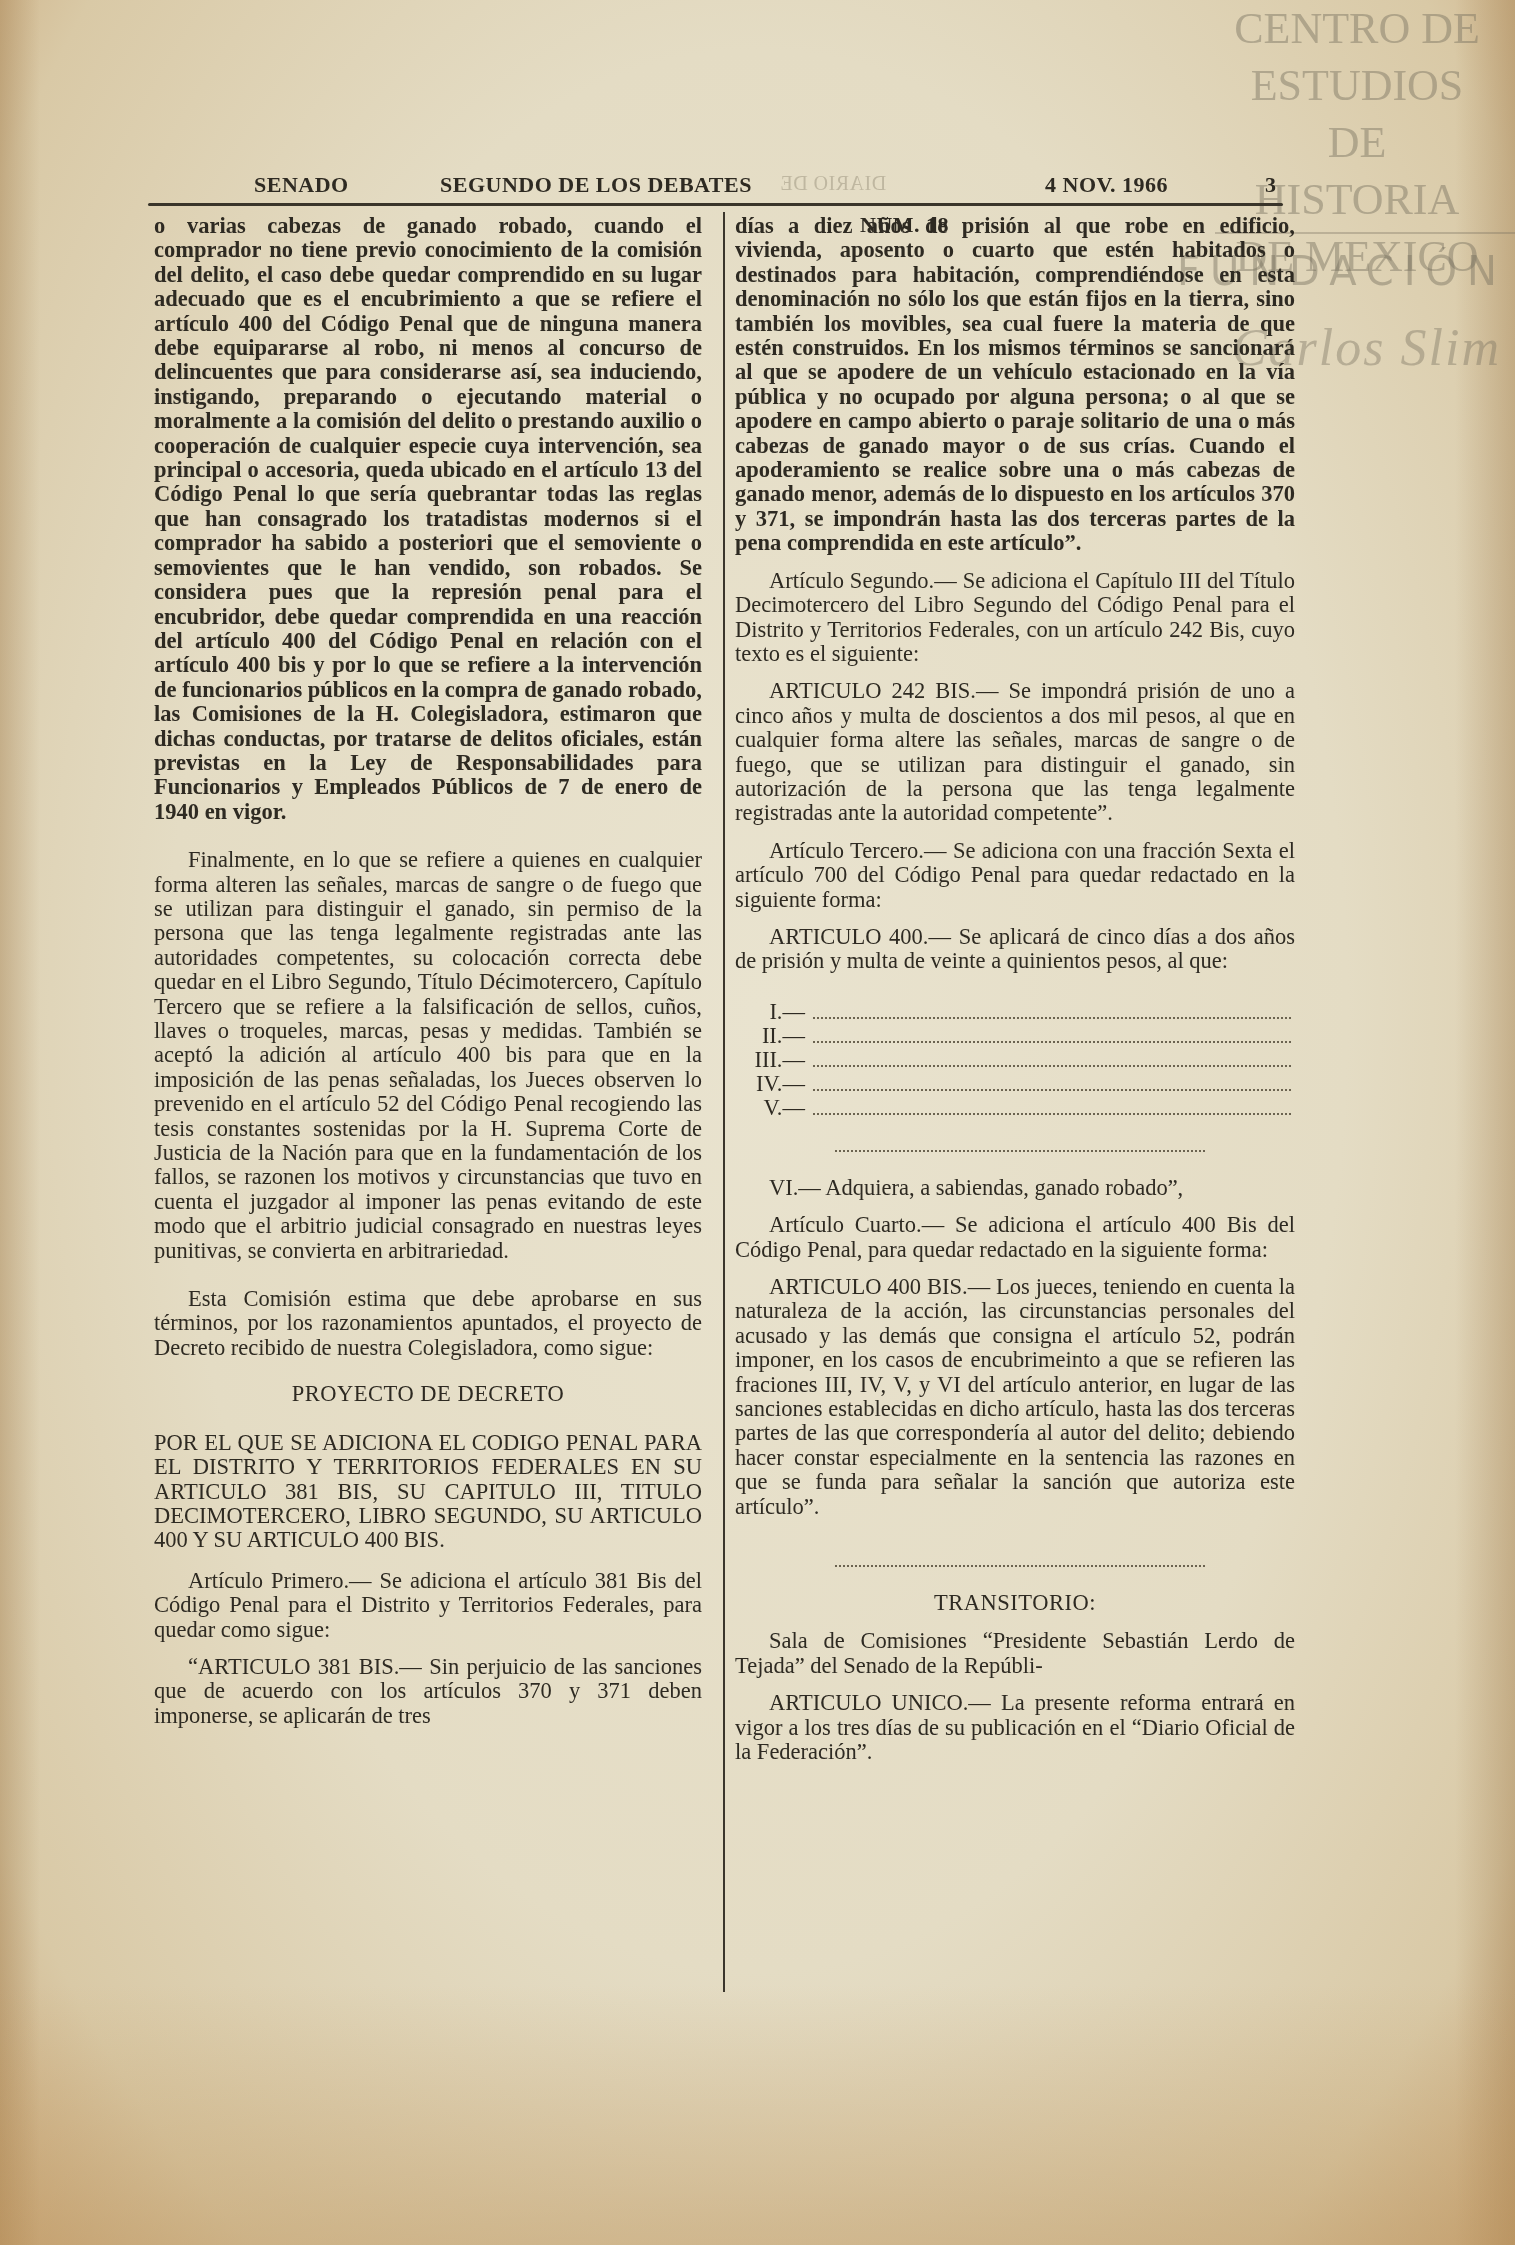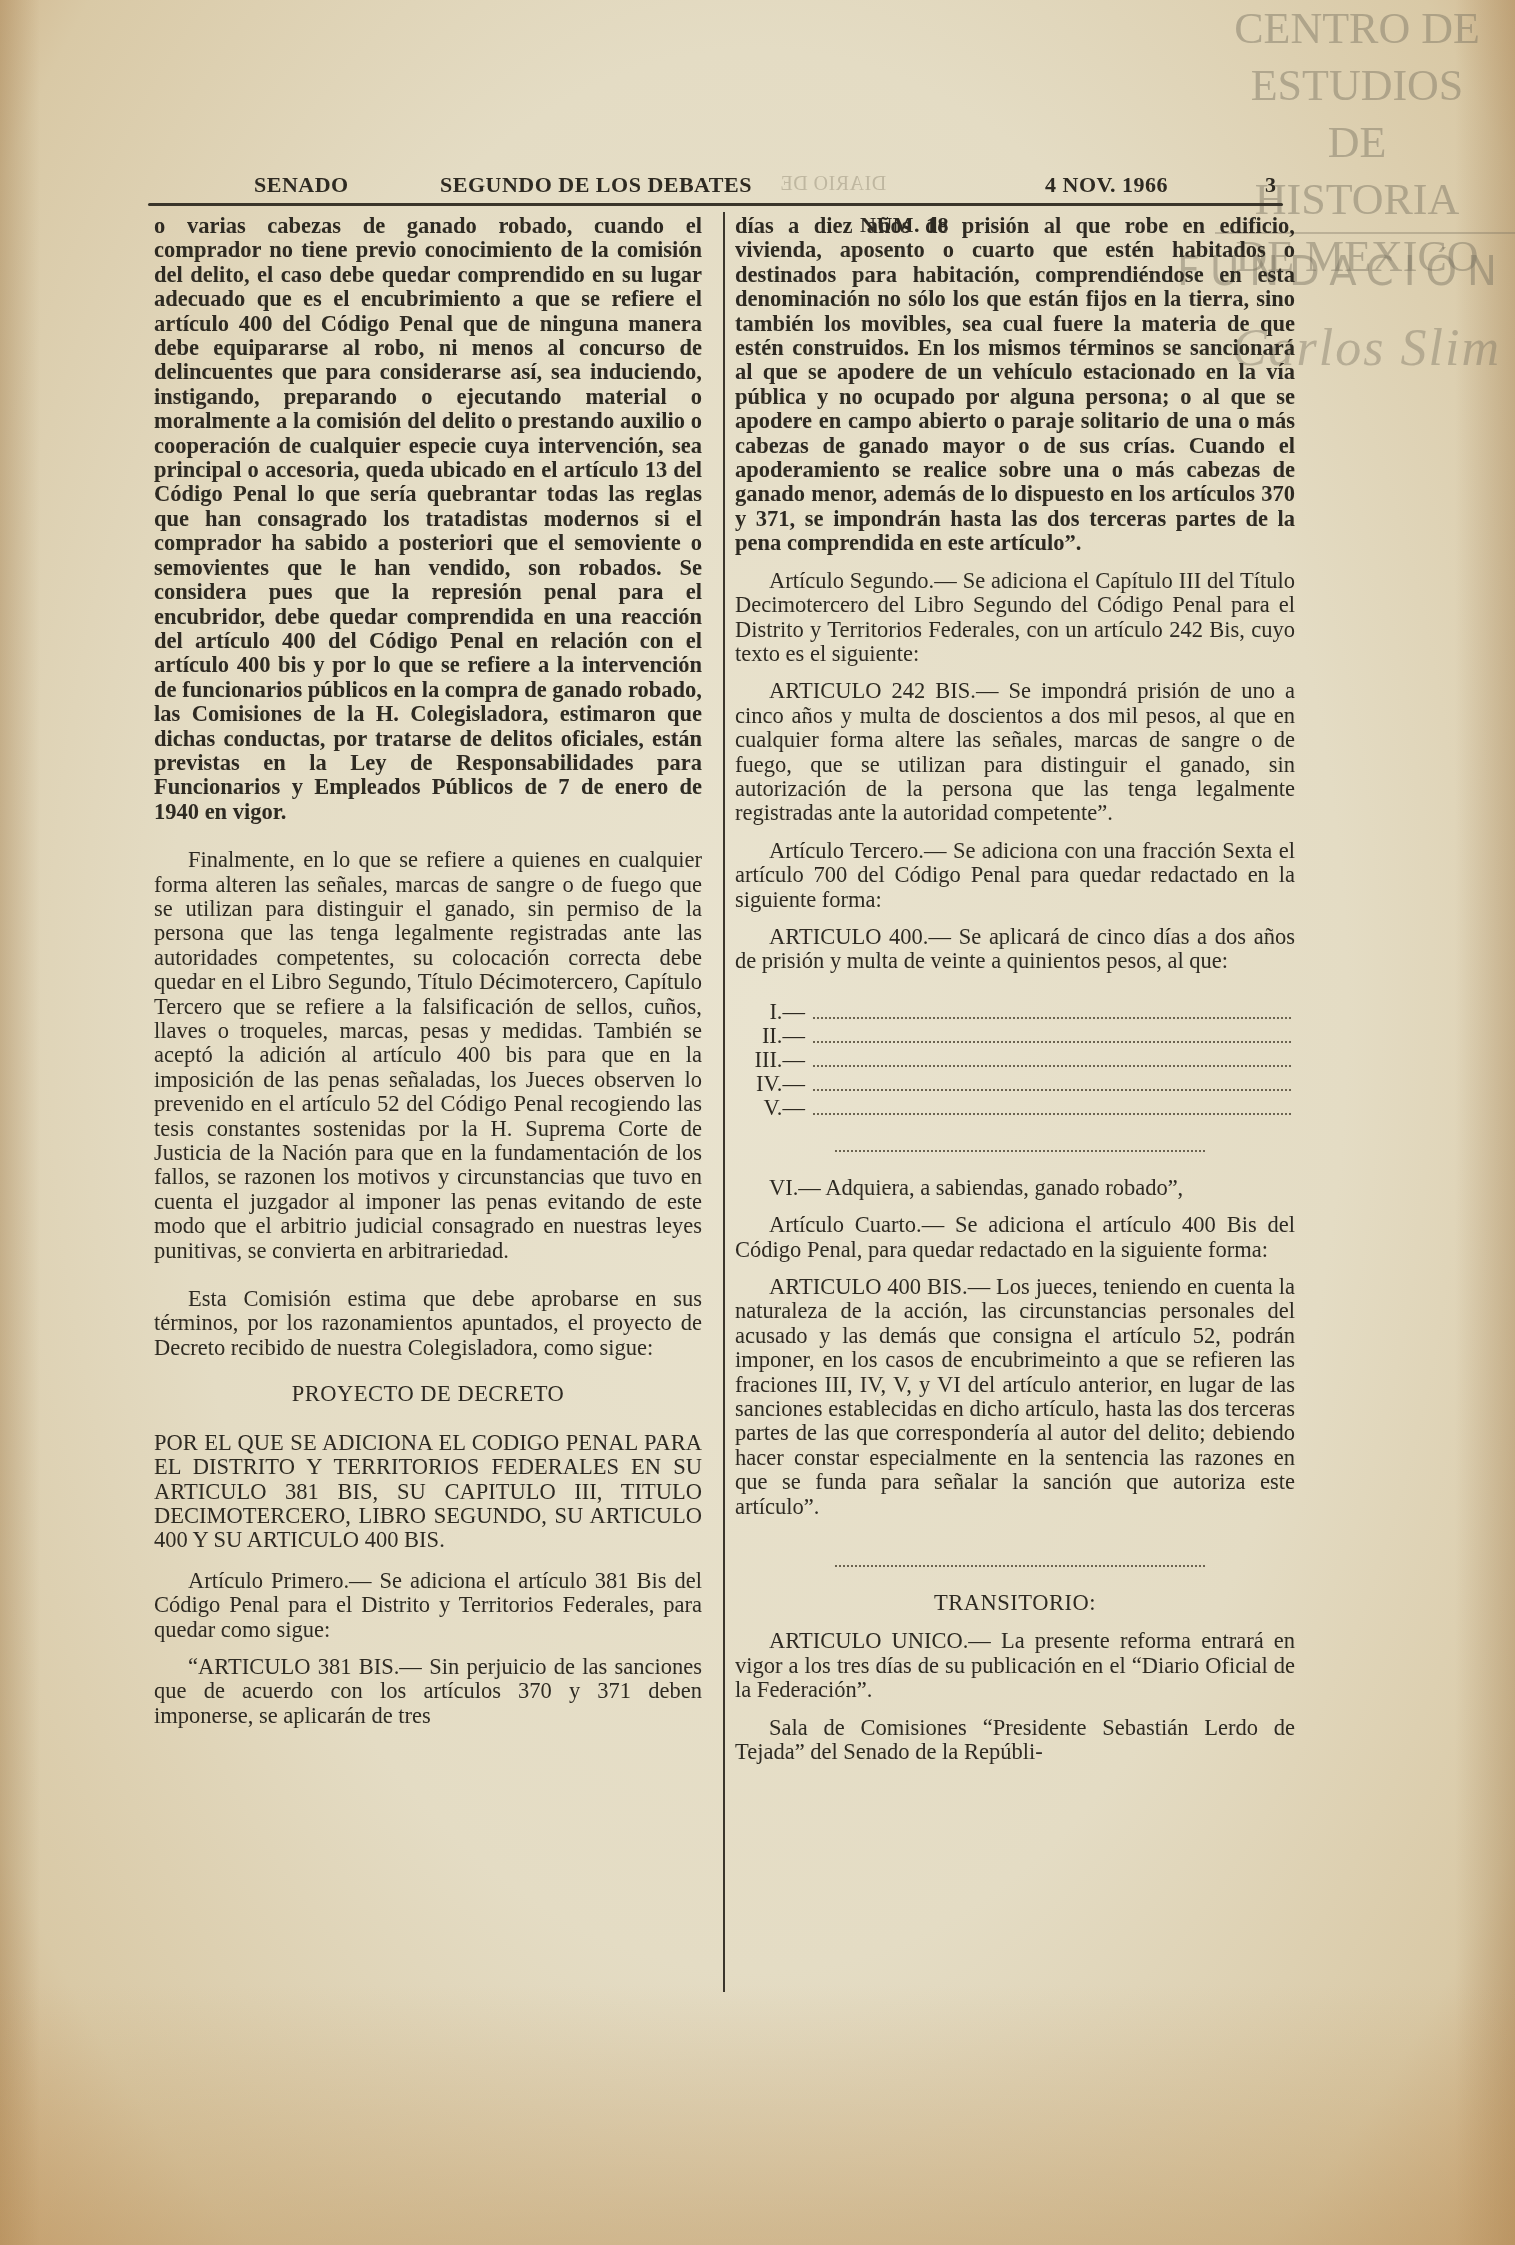--- a/index.html
+++ b/index.html
@@ -137,15 +137,15 @@
       <span class="fraction-label">V.—</span>
       <span class="fraction-dots"></span>
     </div>
   </div>
   <div class="dots-line"></div>
   <p class="indent">VI.— Adquiera, a sabiendas, ganado robado”,</p>
   <p class="indent">Artículo Cuarto.— Se adiciona el artículo 400 Bis del Código Penal, para quedar redactado en la siguiente forma:</p>
   <p class="indent">ARTICULO 400 BIS.— Los jueces, teniendo en cuenta la naturaleza de la acción, las circunstancias personales del acusado y las demás que consigna el artículo 52, podrán imponer, en los casos de encubrimeinto a que se refieren las fraciones III, IV, V, y VI del artículo anterior, en lugar de las sanciones establecidas en dicho artículo, hasta las dos terceras partes de las que correspondería al autor del delito; debiendo hacer constar especialmente en la sentencia las razones en que se funda para señalar la sanción que autoriza este artículo”.</p>
   <div class="dots-line" style="margin-top:34px"></div>
   <p class="center-head" style="margin-top:10px;margin-bottom:14px">TRANSITORIO:</p>
+  <p class="indent">Sala de Comisiones “Presidente Sebastián Lerdo de Tejada” del Senado de la Repúbli-</p>
   <p class="indent">ARTICULO UNICO.— La presente reforma entrará en vigor a los tres días de su publicación en el “Diario Oficial de la Federación”.</p>
-  <p class="indent">Sala de Comisiones “Presidente Sebastián Lerdo de Tejada” del Senado de la Repúbli-</p>
 </div>
 
 </body></html>

